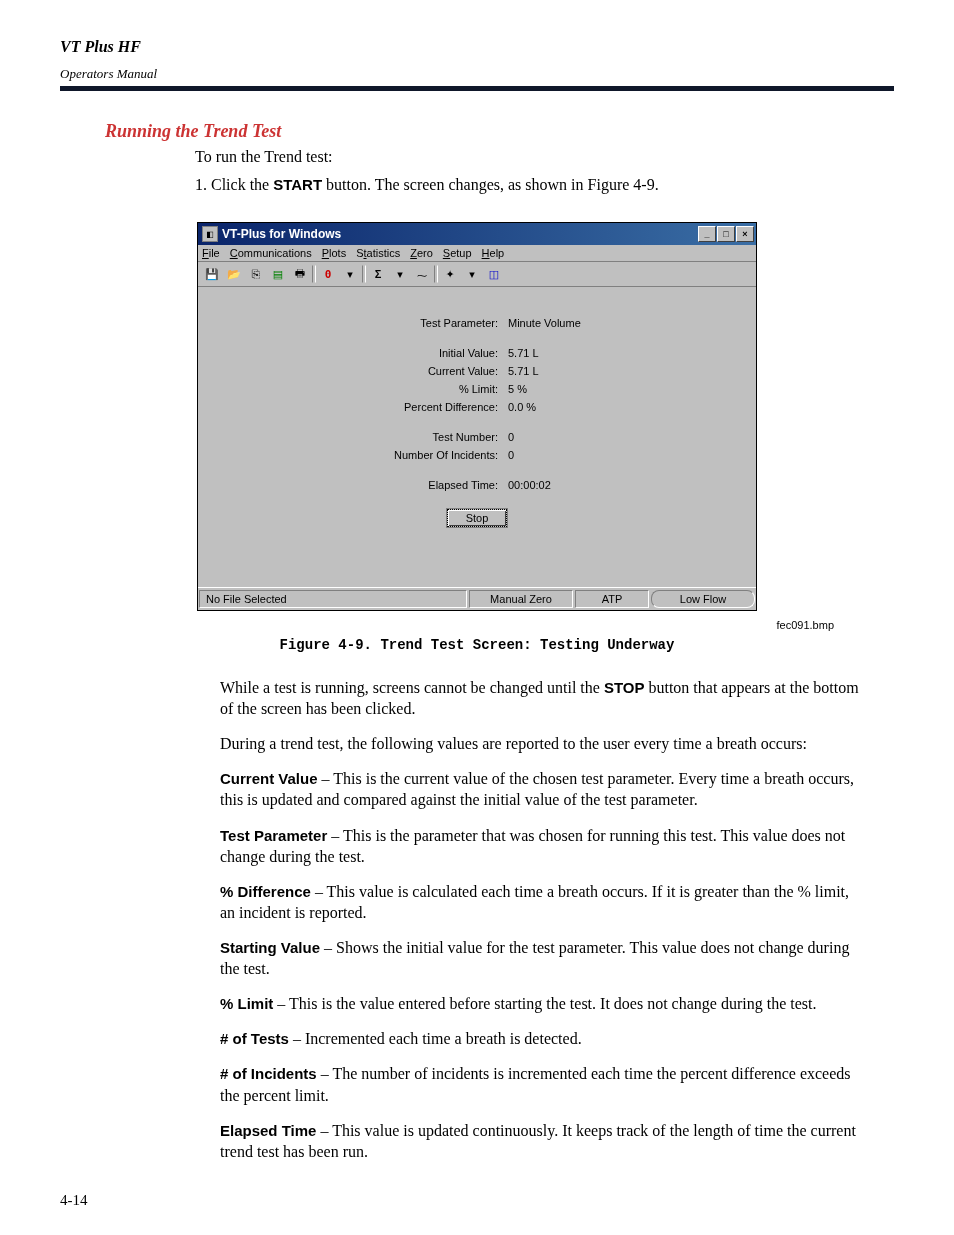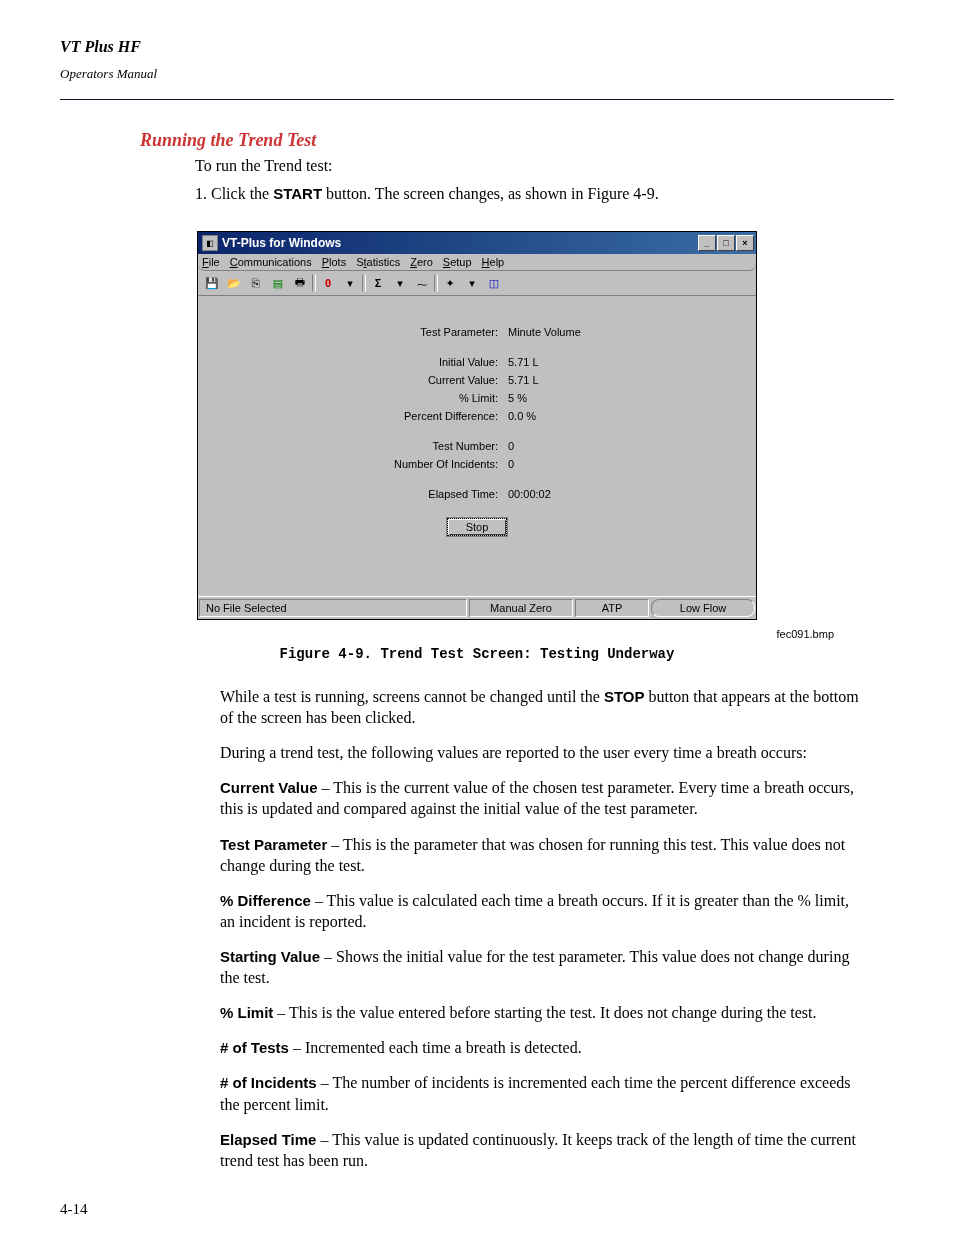--- a/index.html
+++ b/index.html
@@ -7,40 +7,40 @@
   padding: 0;
   font-family: "Times New Roman", Times, serif;
   background: #fff;
   width: 954px;
 }
 .page {
   padding: 38px 60px 40px 60px;
   box-sizing: border-box;
 }
 .header-block {
-  border-bottom: 1px solid #0f172a;
-  padding-bottom: 17px;
+  border-bottom: 5px solid #0f172a;
+  padding-bottom: 4px;
   margin-bottom: 30px;
 }
 .header-title {
   font-weight: bold;
   font-style: italic;
   font-size: 16px;
 }
 .header-sub {
   font-style: italic;
   font-size: 13px;
   margin-top: 10px;
 }
 .section-title {
   color: #cc3333;
   font-style: italic;
   font-weight: bold;
   font-size: 18px;
-  margin-left: 80px;
+  margin-left: 45px;
 }
 .intro-text {
   font-size: 16px;
   margin-left: 135px;
   margin-top: 6px;
 }
 .step-text {
   font-size: 16px;
   margin-left: 135px;
   margin-top: 10px;
@@ -97,21 +97,20 @@
   justify-content: center;
   color: #000;
   margin-left: 1px;
 }
 .menubar {
   background: #c0c0c0;
   padding: 2px 4px;
   display: flex;
   gap: 10px;
   border-bottom: 1px solid #808080;
-  border-radius: 7px;
 }
 .menubar span {
   font-size: 11px;
 }
 .menubar span u { text-decoration: underline; }
 
 .toolbar {
   background: #c0c0c0;
   padding: 2px 4px;
   display: flex;

